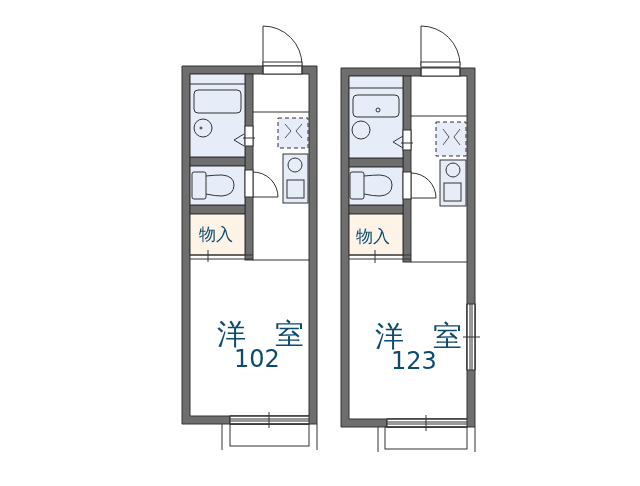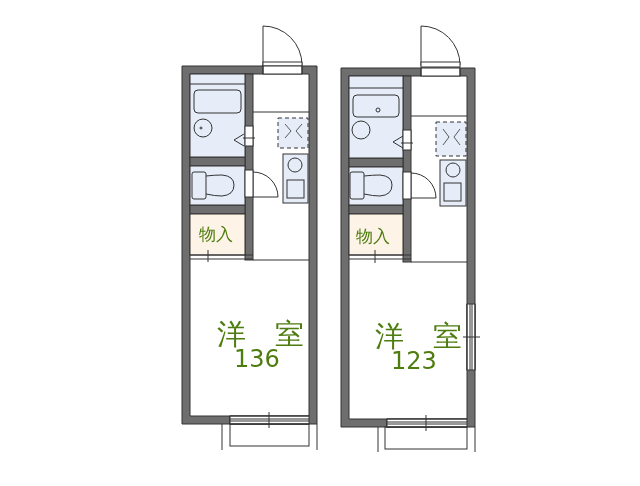--- a/index.html
+++ b/index.html
@@ -1,19 +1,19 @@
 <!DOCTYPE html>
 <html><head>
 <meta charset="utf-8">
 <style>
   html, body { margin:0; padding:0; background:#ffffff; }
   body { width:640px; height:486px; position:relative; overflow:hidden;
          font-family:"DejaVu Sans","Liberation Sans",sans-serif; }
   svg { position:absolute; left:0; top:0; }
-  .lbl { position:absolute; color:#4d7c0f; white-space:nowrap; line-height:1; }
+  .lbl { position:absolute; color:#0c4a6e; white-space:nowrap; line-height:1; }
   .room-jp { font-size:29px; letter-spacing:0; }
   .room-no { font-size:24px; }
   .closet-lbl { font-size:17px; }
 </style>
 </head>
 <body>
 
 <div style="position:absolute;left:0;top:0;width:640px;height:486px;">
 
   <svg width="640" height="486" viewBox="0 0 640 486">
@@ -140,18 +140,18 @@
       <g>
         <line x1="378" y1="427" x2="378" y2="452"></line>
         <line x1="475" y1="427" x2="475" y2="452"></line>
         <rect x="385" y="427" width="82" height="22"></rect>
       </g>
     </g>
   </svg>
 
   <div class="lbl closet-lbl" style="left:199px;top:226px;">物入</div>
   <div class="lbl room-jp" style="left:217px;top:320px;word-spacing:10px;">洋　室</div>
-  <div class="lbl room-no" style="left:234px;top:347px;">136</div>
+  <div class="lbl room-no" style="left:234px;top:347px;">102</div>
 
   <div class="lbl closet-lbl" style="left:356px;top:228px;">物入</div>
   <div class="lbl room-jp" style="left:375px;top:322px;word-spacing:10px;">洋　室</div>
   <div class="lbl room-no" style="left:391px;top:349px;">123</div>
 </div>
 
 </body></html>

